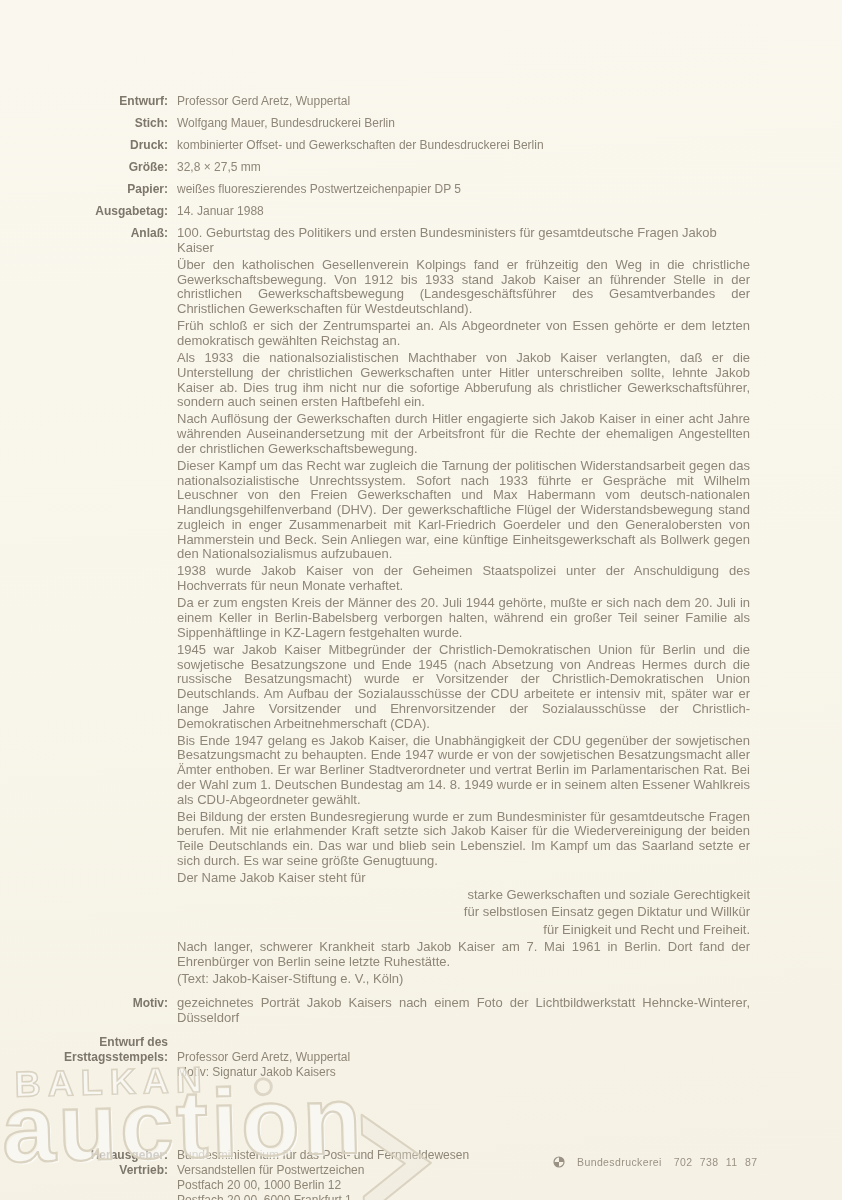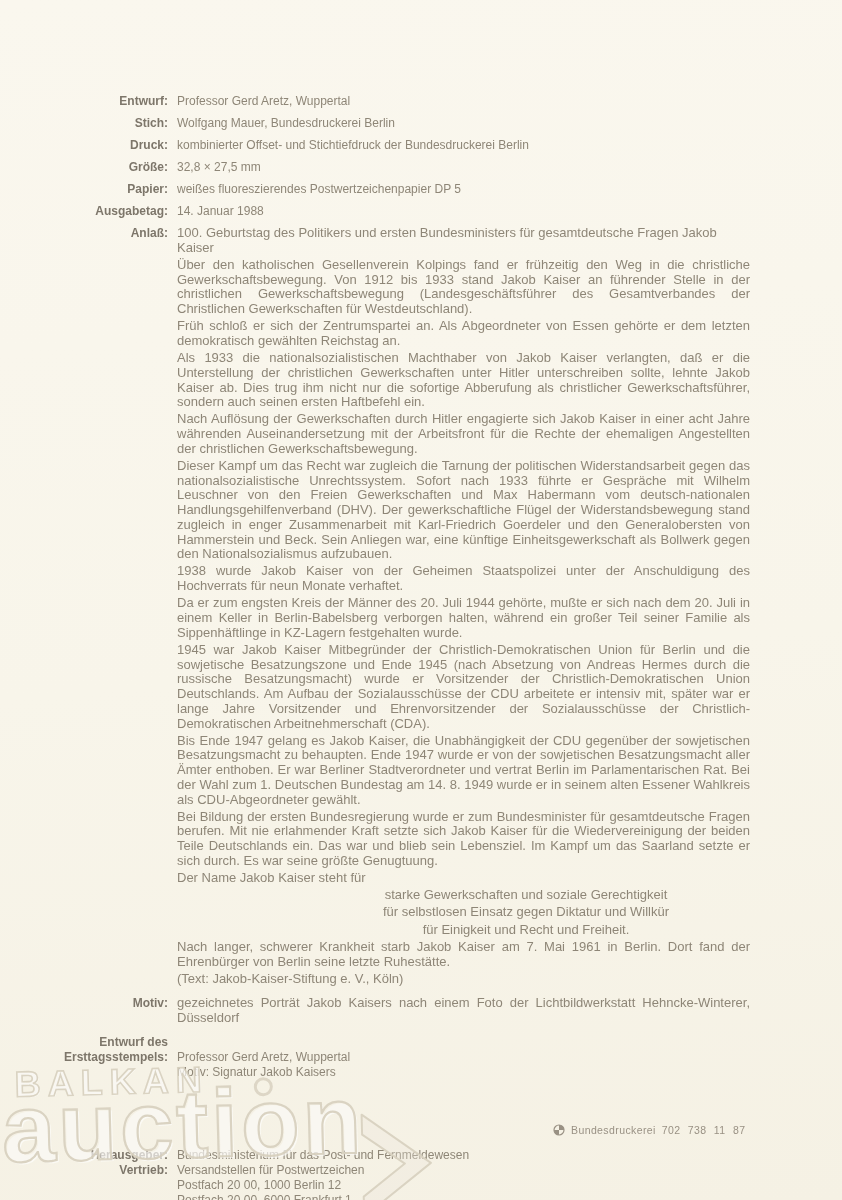--- a/index.html
+++ b/index.html
@@ -9,30 +9,30 @@
     background:linear-gradient(175deg,#faf7ee 0%,#f8f5ea 55%,#f5f1e4 100%);
     overflow:hidden;
     font-family:"Liberation Sans",sans-serif;
     color:#8e8677;
   }
   .content{position:relative;z-index:1;padding:94px 0 0 40px;width:750px;box-sizing:border-box;}
   .row{display:grid;grid-template-columns:128px 573px;column-gap:9px;margin-bottom:7px;}
   .lbl{font-weight:bold;text-align:right;color:#7d766a;font-size:12px;line-height:15px;}
   .val{font-size:12px;line-height:15px;color:#8e8677;}
   .para{font-size:13px;line-height:14.7px;text-align:justify;margin:0 0 2.5px 0;color:#8e8677;}
-  .para.indent{padding-left:125px;text-align:center;}
+  .para.indent{padding-left:125px;text-align:right;}
   .para.noj{text-align:left;}
   .lbl2{display:block;}
   .stempel-vals{padding-top:15px;}
   .publisher{margin-top:68px;}
   .publisher .row{margin-bottom:0;}
   .vlines div{margin:0;}
   .footer{
-    position:absolute;left:553px;top:1124px;z-index:1;
-    display:flex;align-items:center;gap:6px;
+    position:absolute;left:553px;top:1156px;z-index:1;
+    display:flex;align-items:center;gap:12px;
     font-size:10.5px;color:#999184;letter-spacing:.4px;white-space:nowrap;
   }
   .footer .code{word-spacing:4px;text-align:right;}
   
   .watermark{position:absolute;left:0;top:1052px;width:470px;height:160px;z-index:2;
     pointer-events:none;transform:rotate(-1.5deg);opacity:.95;}
   .wm-balkan{
     position:absolute;left:16px;top:6px;
     font-size:36px;font-weight:bold;letter-spacing:7px;
     color:rgba(240,236,226,0.25);
@@ -68,21 +68,21 @@
     <div class="row">
       <div class="lbl">Entwurf:</div>
       <div class="val">Professor Gerd Aretz, Wuppertal</div>
     </div>
     <div class="row">
       <div class="lbl">Stich:</div>
       <div class="val">Wolfgang Mauer, Bundesdruckerei Berlin</div>
     </div>
     <div class="row">
       <div class="lbl">Druck:</div>
-      <div class="val">kombinierter Offset- und Stichtiefdruck der Bundesdruckerei Berlin</div>
+      <div class="val">kombinierter Offset- und Gewerkschaften der Bundesdruckerei Berlin</div>
     </div>
     <div class="row">
       <div class="lbl">Größe:</div>
       <div class="val">32,8 × 27,5 mm</div>
     </div>
     <div class="row">
       <div class="lbl">Papier:</div>
       <div class="val">weißes fluoreszierendes Postwertzeichenpapier DP 5</div>
     </div>
     <div class="row">

